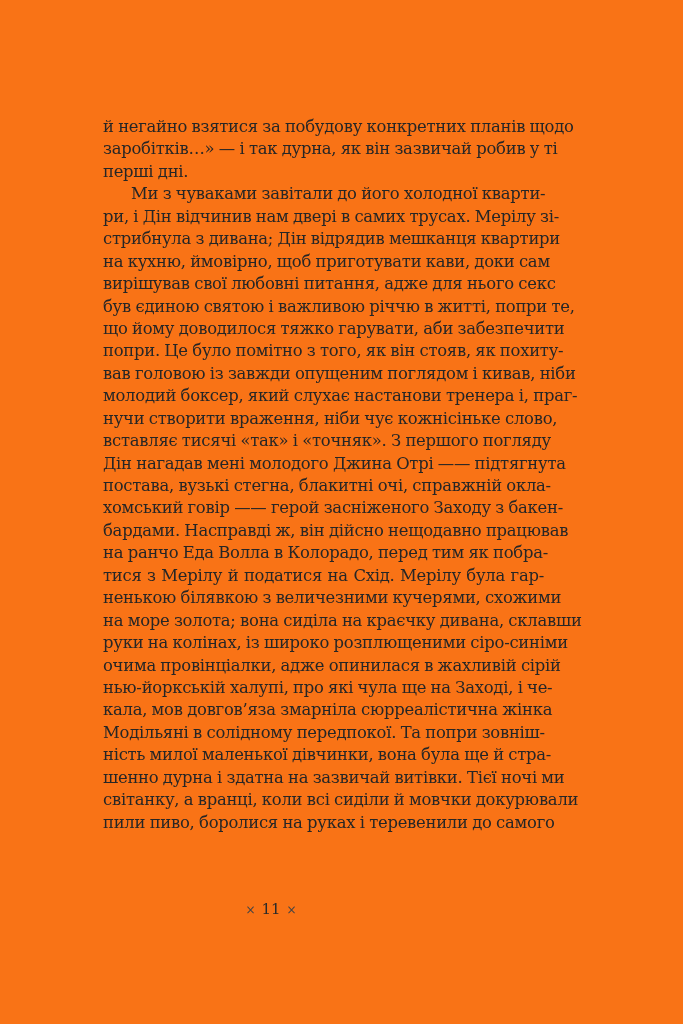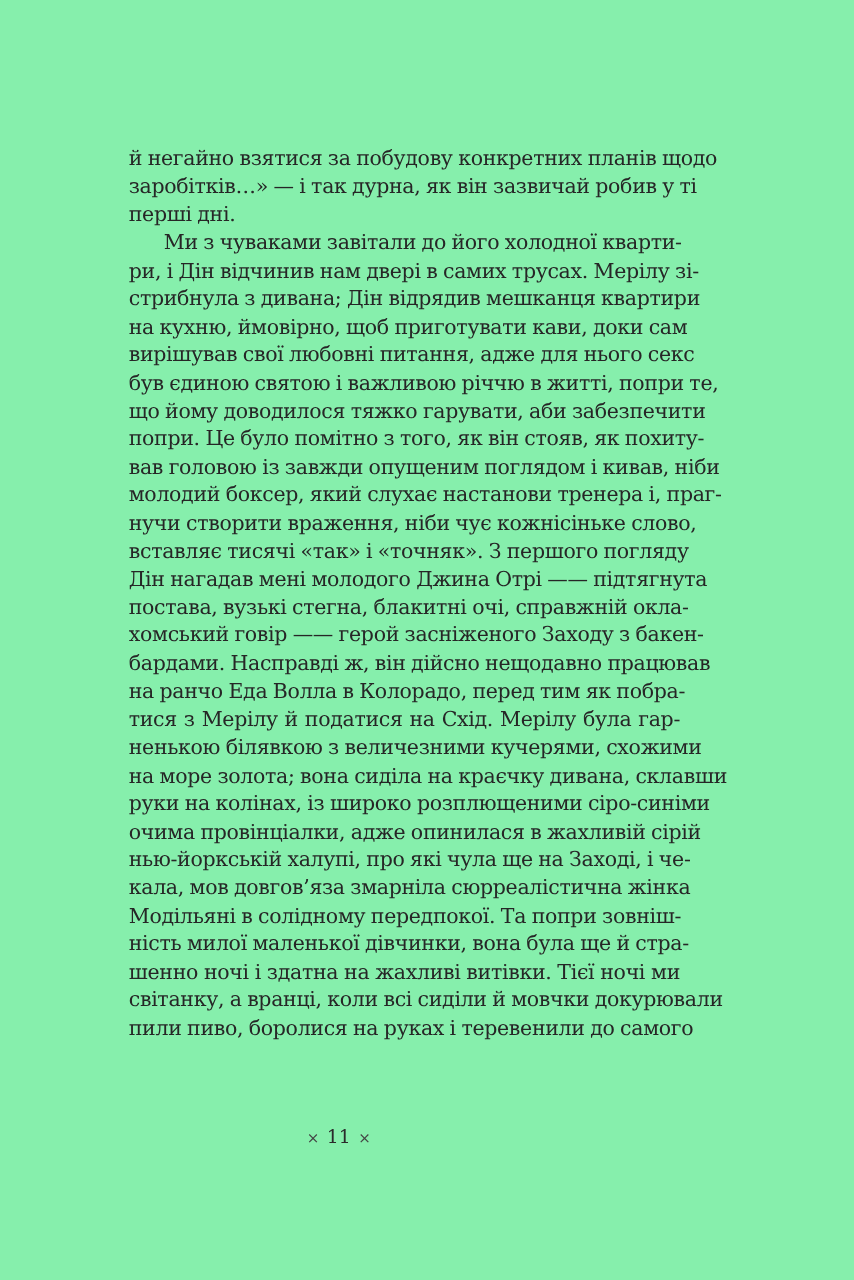--- a/index.html
+++ b/index.html
@@ -11,21 +11,21 @@
     width: 683px;
     height: 1024px;
     position: relative;
     overflow: hidden;
   }
   .page {
     position: absolute;
     left: 0; top: 0;
     width: 683px;
     height: 1024px;
-    background: #86efac;
+    background: #f97316;
   }
   .text-block {
     position: absolute;
     left: 103px;
     top: 116px;
     width: 441px;
     font-family: "DejaVu Serif", "Liberation Serif", serif;
     font-size: 16.4px;
     line-height: 22.45px;
     color: #262626;
@@ -91,21 +91,21 @@
     <span class="line">на ранчо Еда Волла в Колорадо, перед тим як побра-</span>
     <span class="line">тися з Мерілу й податися на Схід. Мерілу була гар-</span>
     <span class="line">ненькою білявкою з величезними кучерями, схожими</span>
     <span class="line">на море золота; вона сиділа на краєчку дивана, склавши</span>
     <span class="line">руки на колінах, із широко розплющеними сіро-синіми</span>
     <span class="line">очима провінціалки, адже опинилася в жахливій сірій</span>
     <span class="line">нью-йоркській халупі, про які чула ще на Заході, і че-</span>
     <span class="line">кала, мов довгов’яза змарніла сюрреалістична жінка</span>
     <span class="line">Модільяні в солідному передпокої. Та попри зовніш-</span>
     <span class="line">ність милої маленької дівчинки, вона була ще й стра-</span>
-    <span class="line">шенно ночі і здатна на жахливі витівки. Тієї ночі ми</span>
+    <span class="line">шенно дурна і здатна на зазвичай витівки. Тієї ночі ми</span>
     <span class="line">світанку, а вранці, коли всі сиділи й мовчки докурювали</span>
     <span class="line">пили пиво, боролися на руках і теревенили до самого</span>
     <span class="line"></span>
   </div>
 
   <div class="folio">
     <span class="orn">×</span><span>11</span><span class="orn">×</span>
   </div>
 </div>
 

